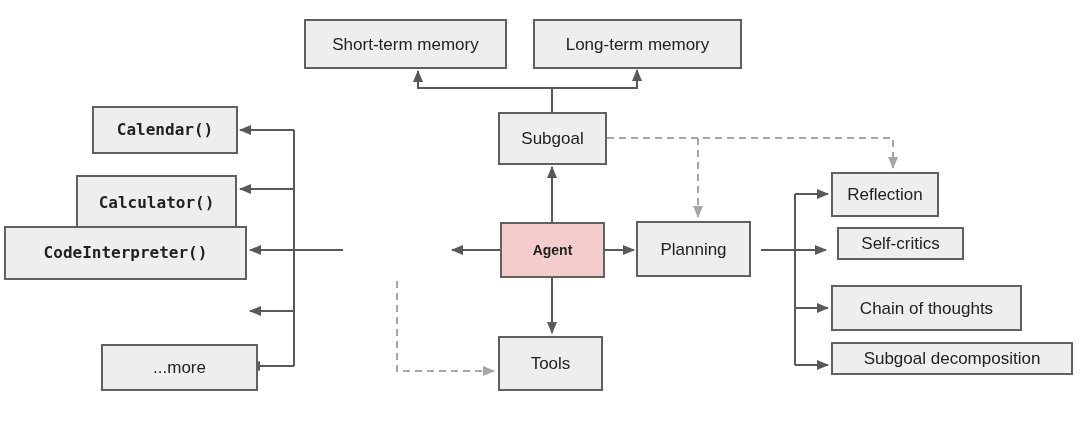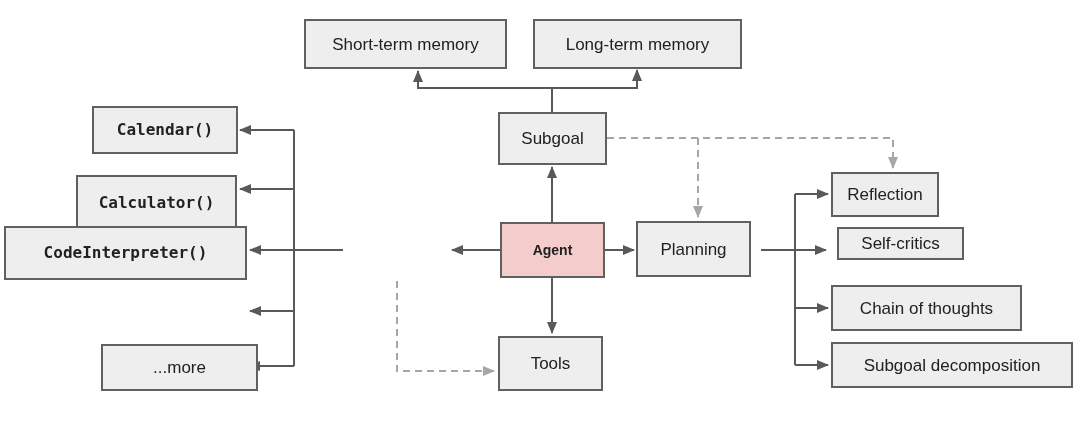--- a/index.html
+++ b/index.html
@@ -111,17 +111,17 @@
 
   <div class="node" style="left:831px;top:172px;width:108px;height:45px">
     <span>Reflection</span>
   </div>
   <div class="node" style="left:837px;top:227px;width:127px;height:33px">
     <span>Self-critics</span>
   </div>
   <div class="node" style="left:831px;top:285px;width:191px;height:46px">
     <span>Chain of thoughts</span>
   </div>
-  <div class="node" style="left:831px;top:342px;width:242px;height:46px">
+  <div class="node" style="left:831px;top:342px;width:242px;height:33px">
     <span>Subgoal decomposition</span>
   </div>
 
 </div>
 
 </body></html>

